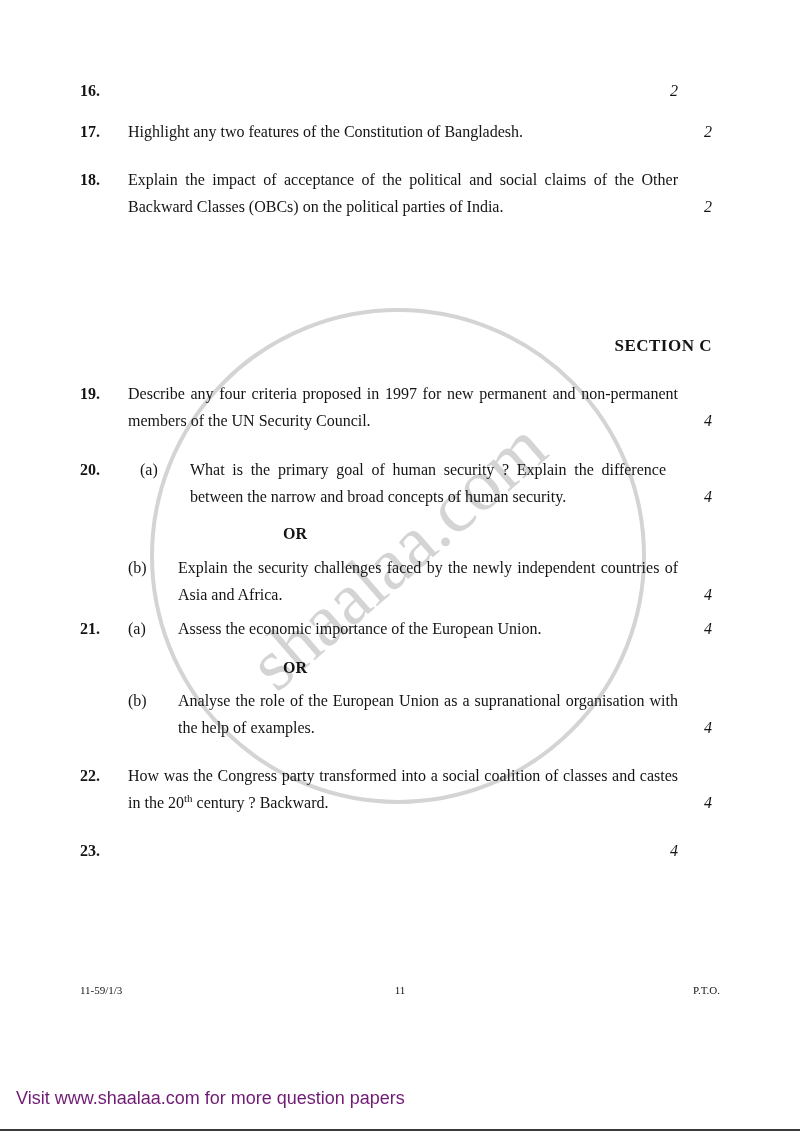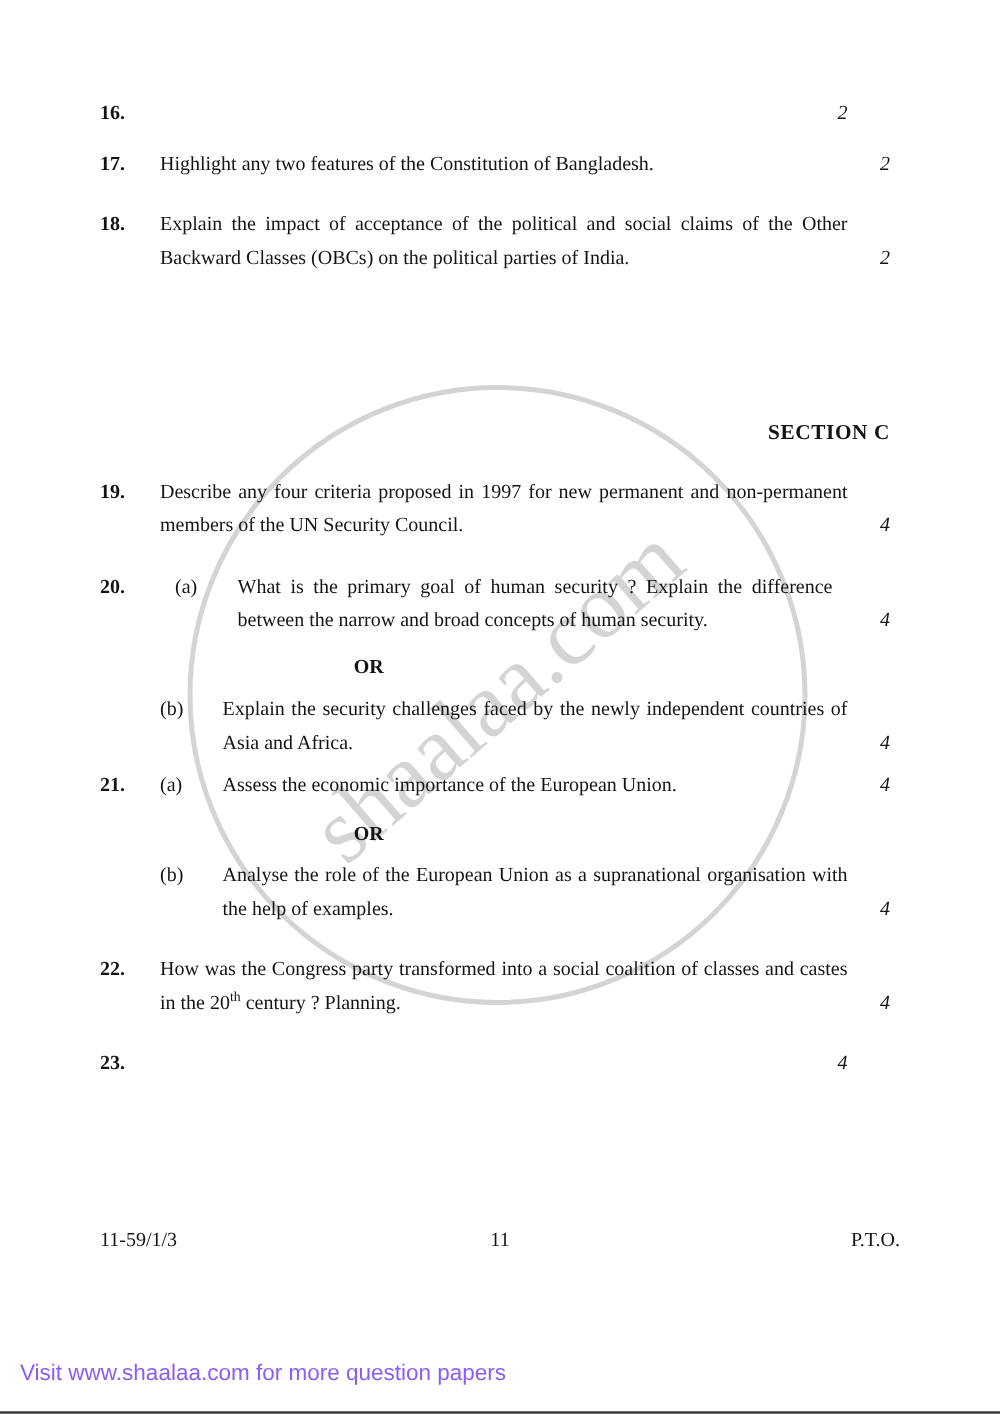--- a/index.html
+++ b/index.html
@@ -69,34 +69,34 @@
   .mb21 { margin-bottom: 21px; }
   .mb22 { margin-bottom: 22px; }
   .mb80 { margin-bottom: 112px; }
 
   
   .footer {
     position: absolute;
     left: 80px; right: 80px; top: 984px;
     display: grid;
     grid-template-columns: 1fr auto 1fr;
-    font-size: 16px;
+    font-size: 11px;
     z-index: 1;
   }
   .footer-left  { text-align: left; }
   .footer-center{ text-align: center; }
   .footer-right { text-align: right; }
 
   
   .banner {
     position: absolute;
     left: 16px; top: 1088px;
     font-family: "Liberation Sans", sans-serif;
     font-size: 18px;
-    color: #8b5cf6;
+    color: #701a75;
     z-index: 1;
   }
   .bottom-rule {
     position: absolute;
     left: 0; right: 0; bottom: 0;
     height: 2px;
     background: #3a3a3a;
     z-index: 1;
   }
 </style>
@@ -184,21 +184,21 @@
     <div></div>
     <div class="part">
       <div class="part-label">(b)</div>
       <div class="part-text">Analyse the role of the European Union as a supranational organisation with the help of examples.</div>
     </div>
     <div class="qmarks">4</div>
   </div>
 
   <div class="q mb21">
     <div class="qnum">22.</div>
-    <div class="qtext"><span>How was the Congress party transformed into a social coalition of classes and castes in the 20</span><sup>th</sup><span> century ? Planning.</span></div>
+    <div class="qtext"><span>How was the Congress party transformed into a social coalition of classes and castes in the 20</span><sup>th</sup><span> century ? Backward.</span></div>
     <div class="qmarks">4</div>
   </div>
 
   <div class="q">
     <div class="qnum">23.</div>
     <div class="qmarks">4</div>
   </div>
 
 </div>
 

